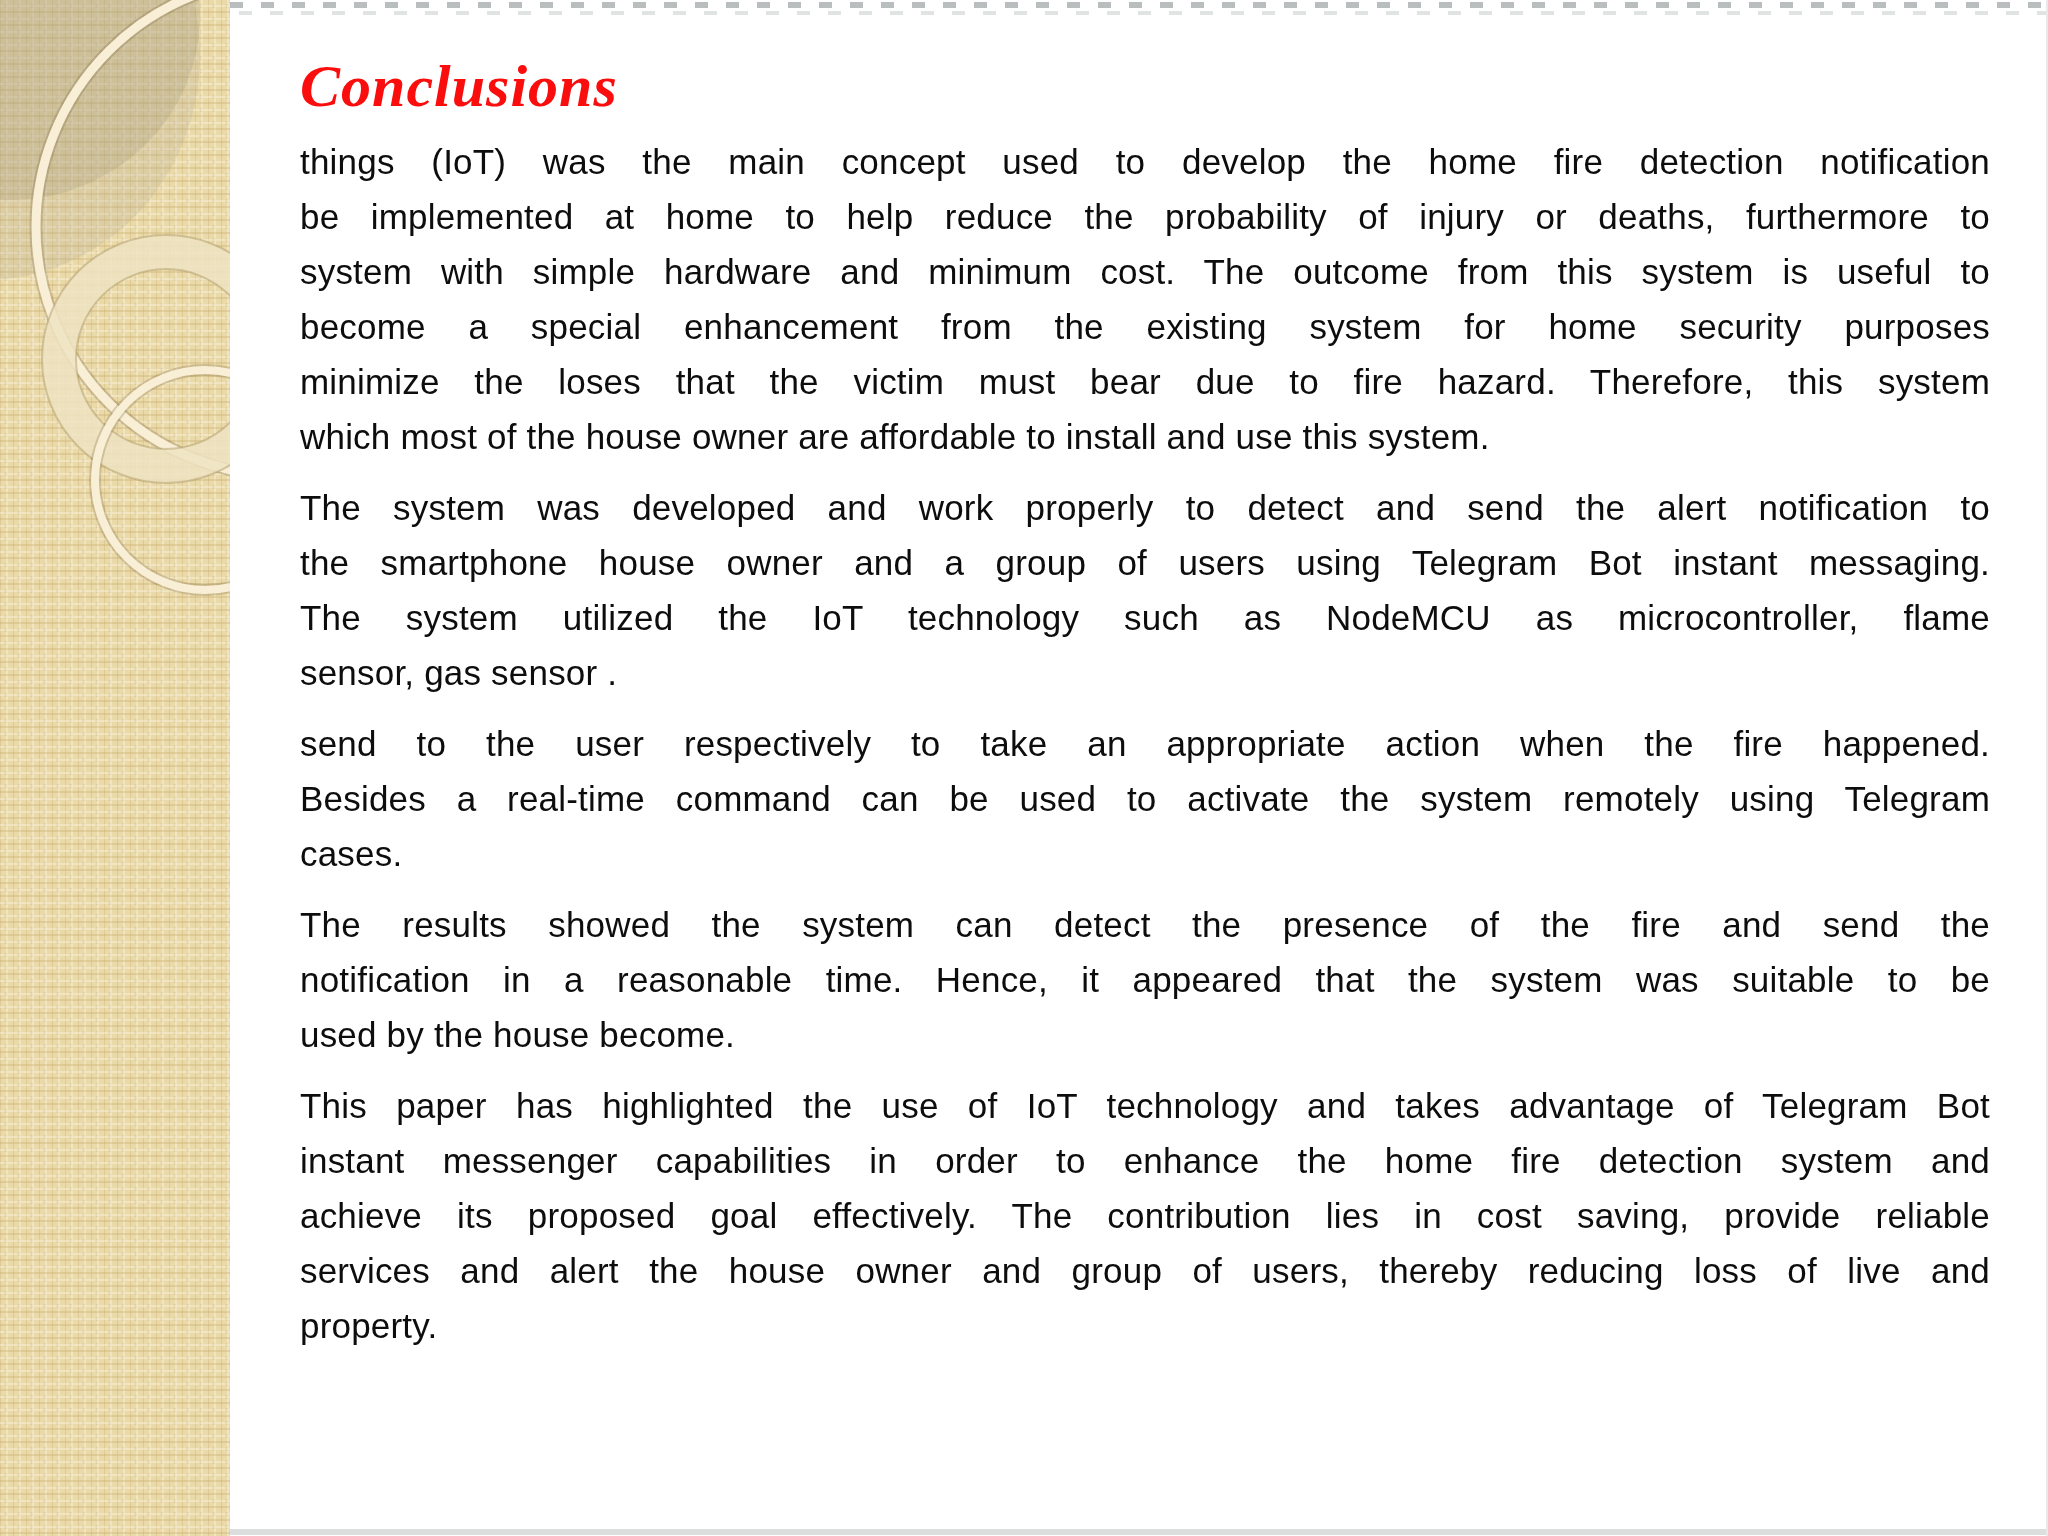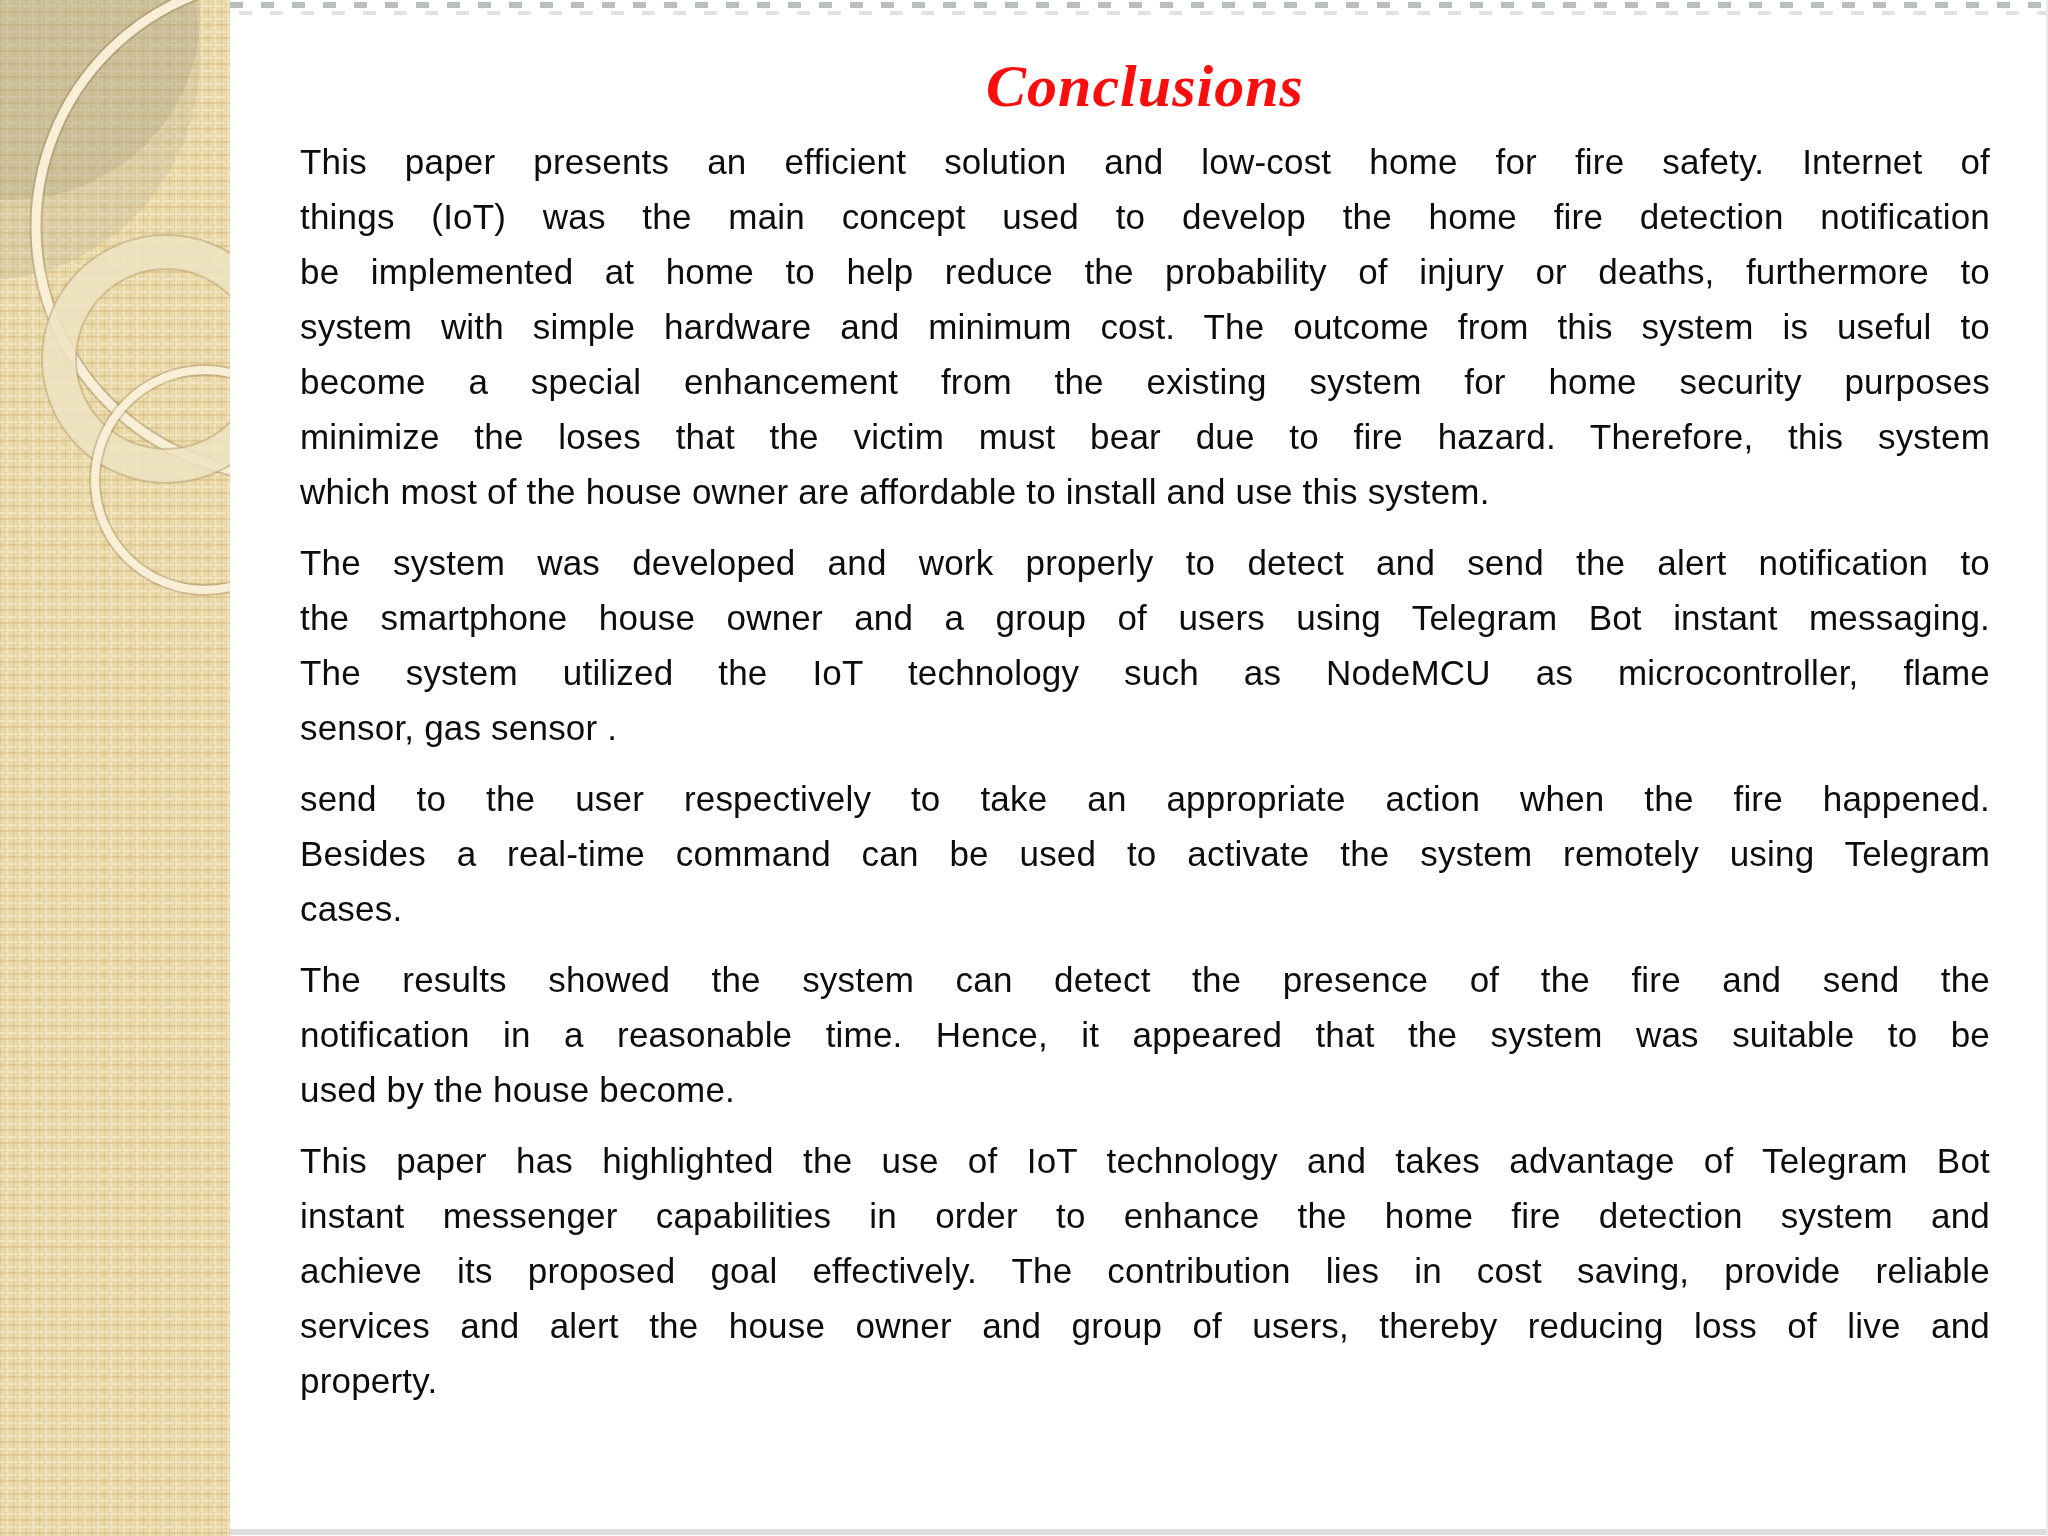--- a/index.html
+++ b/index.html
@@ -44,21 +44,20 @@
     padding:50px 58px 0 70px;
     box-sizing:border-box;
   }
   .title{
     margin:0 0 12px 0;
     font-family:"Liberation Serif", serif;
     font-style:italic;
     font-weight:bold;
     font-size:60px;
     line-height:72px;
-    text-align:center;
     letter-spacing:1px;
     color:#f90d0d;
   }
   .para{
     margin:0 0 16px 0;
     font-size:35px;
     line-height:55px;
     color:#0d0d0d;
     letter-spacing:.2px;
   }
@@ -95,21 +94,20 @@
       <circle cx="205" cy="480" r="110" fill="none" stroke="#f9efd7" stroke-width="8"></circle>
     </svg>
   </aside>
 
   <div class="top-dashes"></div>
 
   <main class="content">
     <h1 class="title" style="color: rgb(249, 13, 13);">Conclusions</h1>
     <div id="slide-body" style="color: rgb(13, 13, 13);">
         <p class="para">
-          <span class="ln">This paper presents an efficient solution and low-cost home for fire safety. Internet of</span>
           <span class="ln">things (IoT) was the main concept used to develop the home fire detection notification</span>
           <span class="ln">be implemented at home to help reduce the probability of injury or deaths, furthermore to</span>
           <span class="ln">system with simple hardware and minimum cost. The outcome from this system is useful to</span>
           <span class="ln">become a special enhancement from the existing system for home security purposes</span>
           <span class="ln">minimize the loses that the victim must bear due to fire hazard. Therefore, this system</span>
           <span class="ln last">which most of the house owner are affordable to install and use this system.</span>
         </p>
         <p class="para">
           <span class="ln">The system was developed and work properly to detect and send the alert notification to</span>
           <span class="ln">the smartphone house owner and a group of users using Telegram Bot instant messaging.</span>

